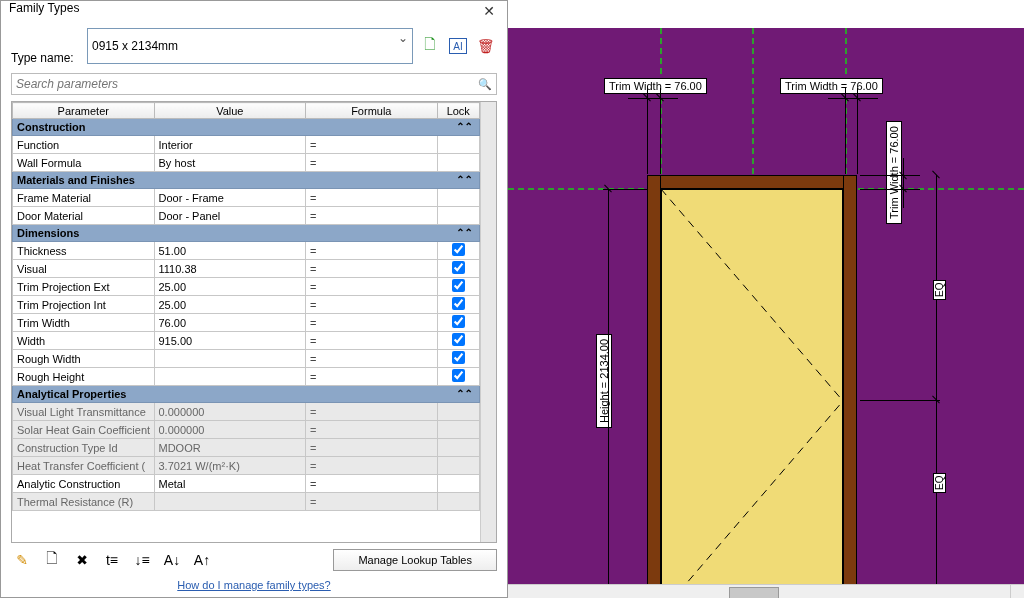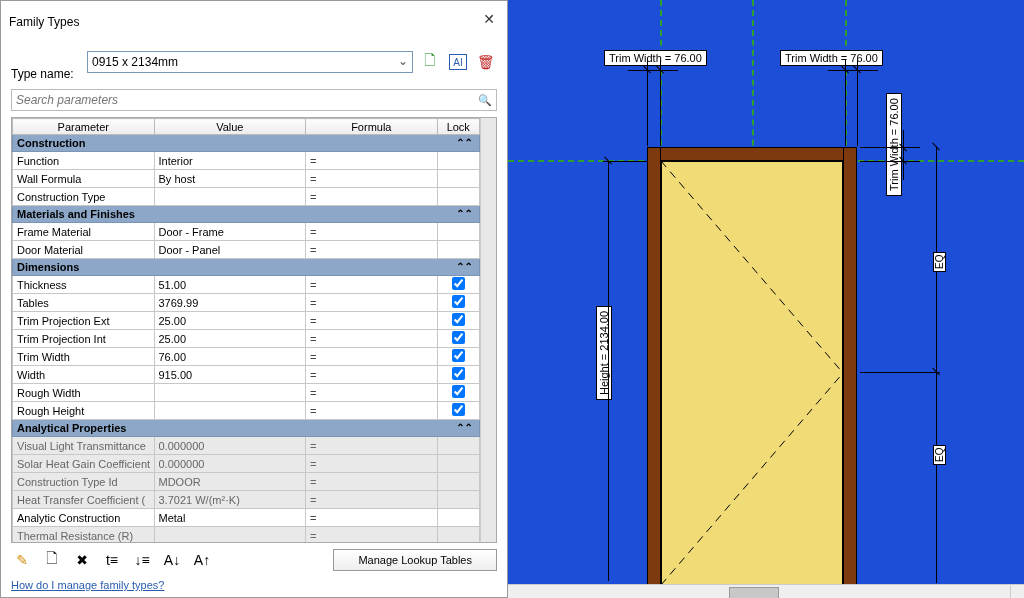--- a/index.html
+++ b/index.html
@@ -4,29 +4,29 @@
 <style>
   * { box-sizing: border-box; margin: 0; padding: 0; }
   html, body { width: 1024px; height: 598px; font-family: "Segoe UI", Tahoma, sans-serif; font-size: 11px; overflow: hidden; }
   .app { display: flex; width: 100%; height: 100%; }
 
   
   .dialog {
     width: 508px; height: 598px; border: 1px solid #999; background: #fff; display: flex; flex-direction: column;
   }
   .dlg-titlebar {
-    display: flex; align-items: flex-end; justify-content: space-between; padding: 8px 8px; font-size: 12px; gap: 20px;
+    display: flex; align-items: flex-start; justify-content: space-between; padding: 0 8px; font-size: 12px; gap: 20px;
   }
   .dlg-close { width: 20px; height: 20px; display:flex; align-items:center; justify-content:center; font-size:14px; color:#333; }
 
   .dlg-body { padding: 6px 10px; display:flex; flex-direction:column; flex:1; overflow:hidden;}
   .type-row { display:flex; align-items:center; gap:6px; margin-bottom:8px; }
   .type-row label { width: 70px; font-size: 12px; margin-top: 24px; }
   .type-select {
-    flex: 1; border: 1px solid #7a99b8; height: 22px; display:flex; align-items:center; padding: 0 4px; font-size: 12px;
+    flex: 1; border: 1px solid #7a99b8; height: 36px; display:flex; align-items:center; padding: 0 4px; font-size: 12px;
     background: #fff; position: relative;
   }
   .type-select::after { content: "⌄"; position:absolute; right: 4px; top: 2px; font-size: 12px; color:#555;}
   .ico-btn { width: 22px; height: 22px; border: none; background: transparent; display:flex; align-items:center; justify-content:center; font-size: 14px;}
 
   .search-row { display:flex; align-items:center; border:1px solid #bbb; height: 22px; margin-bottom:6px; }
   .search-row input { flex:1; border:none; outline:none; font-style: italic; color:#0f172a; padding: 0 4px; font-size: 12px;}
   .search-row .mag { width: 22px; display:flex; align-items:center; justify-content:center; color:#777;}
 
   .params-wrap { flex:1; border:1px solid #aaa; overflow:hidden; display:flex;}
@@ -52,27 +52,27 @@
   td.lock { text-align:center; }
   td.lock input { pointer-events:auto;}
   td.cell.shade { background:#e9e9e9; color:#666;}
 
   .bottom-toolbar { display:flex; align-items:center; padding:6px 0 2px 0; gap:8px;}
   .bottom-toolbar .spacer { flex:1;}
   .btn {
     border:1px solid #999; background:linear-gradient(#fff,#eee); padding:3px 24px; font-size:11px; min-width:72px; height:22px;
   }
   .btn.mzlookup { min-width:140px;}
-  .link-row { margin-top:6px; display:flex; align-items:center; justify-content:space-between;}
+  .link-row { margin-top:6px; display:flex; align-items:center; justify-content:space-between;flex-direction:column;}
   .link-row a { color:#2a5db0; text-decoration:underline; font-size:11px;}
   .dlg-actions { display:flex; gap:6px;}
 
   
   .viewport {
-    flex:1; background:#1d4ed8; position:relative; overflow:hidden;
+    flex:1; background:#701a75; position:relative; overflow:hidden;margin-top:28px;
   }
   .vp-scroll-h { position:absolute; bottom:0; left:0; right:14px; height:14px; background:#efefef; border-top:1px solid #ccc;}
   .vp-scroll-h::after { content:""; position:absolute; left:44%; top:2px; width:48px; height:10px; background:#c8c8c8; border:1px solid #999;}
   .vp-corner { position:absolute; bottom:0; right:0; width:14px; height:14px; background:#efefef; border-top:1px solid #ccc; border-left:1px solid #ccc;}
 
   .refline-v { position:absolute; top:0; bottom:14px; border-left:2px dashed #2da02d; }
   .refline-h { position:absolute; left:0; right:0; border-top:2px dashed #2da02d; }
 
   .dim-label {
     position:absolute; border:1px solid #000; background:#fff; font-size:11px; padding:0 4px; line-height:14px; white-space:nowrap;
@@ -153,26 +153,20 @@
                   <td class="cell">Interior</td>
                   <td class="cell formula">=</td>
                   <td class="cell lock"></td>
                 </tr>
                 <tr>
                   <td class="cell">Wall Formula</td>
                   <td class="cell">By host</td>
                   <td class="cell formula">=</td>
                   <td class="cell lock"></td>
                 </tr>
-                <tr>
-                  <td class="cell">Construction Type</td>
-                  <td class="cell"></td>
-                  <td class="cell formula">=</td>
-                  <td class="cell lock"></td>
-                </tr>
                 <tr class="group">
                   <td colspan="4">Materials and Finishes<span class="collapse">⌃⌃</span></td>
                 </tr>
                 <tr>
                   <td class="cell">Frame Material</td>
                   <td class="cell">Door - Frame</td>
                   <td class="cell formula">=</td>
                   <td class="cell lock"></td>
                 </tr>
                 <tr>
@@ -184,22 +178,22 @@
                 <tr class="group">
                   <td colspan="4">Dimensions<span class="collapse">⌃⌃</span></td>
                 </tr>
                 <tr>
                   <td class="cell">Thickness</td>
                   <td class="cell">51.00</td>
                   <td class="cell formula">=</td>
                   <td class="cell lock"><input type="checkbox" checked="" style=""></td>
                 </tr>
                 <tr>
-                  <td class="cell">Tables</td>
-                  <td class="cell">3769.99</td>
+                  <td class="cell">Visual</td>
+                  <td class="cell">1110.38</td>
                   <td class="cell formula">=</td>
                   <td class="cell lock"><input type="checkbox" checked="" style=""></td>
                 </tr>
                 <tr>
                   <td class="cell">Trim Projection Ext</td>
                   <td class="cell">25.00</td>
                   <td class="cell formula">=</td>
                   <td class="cell lock"><input type="checkbox" checked="" style=""></td>
                 </tr>
                 <tr>

